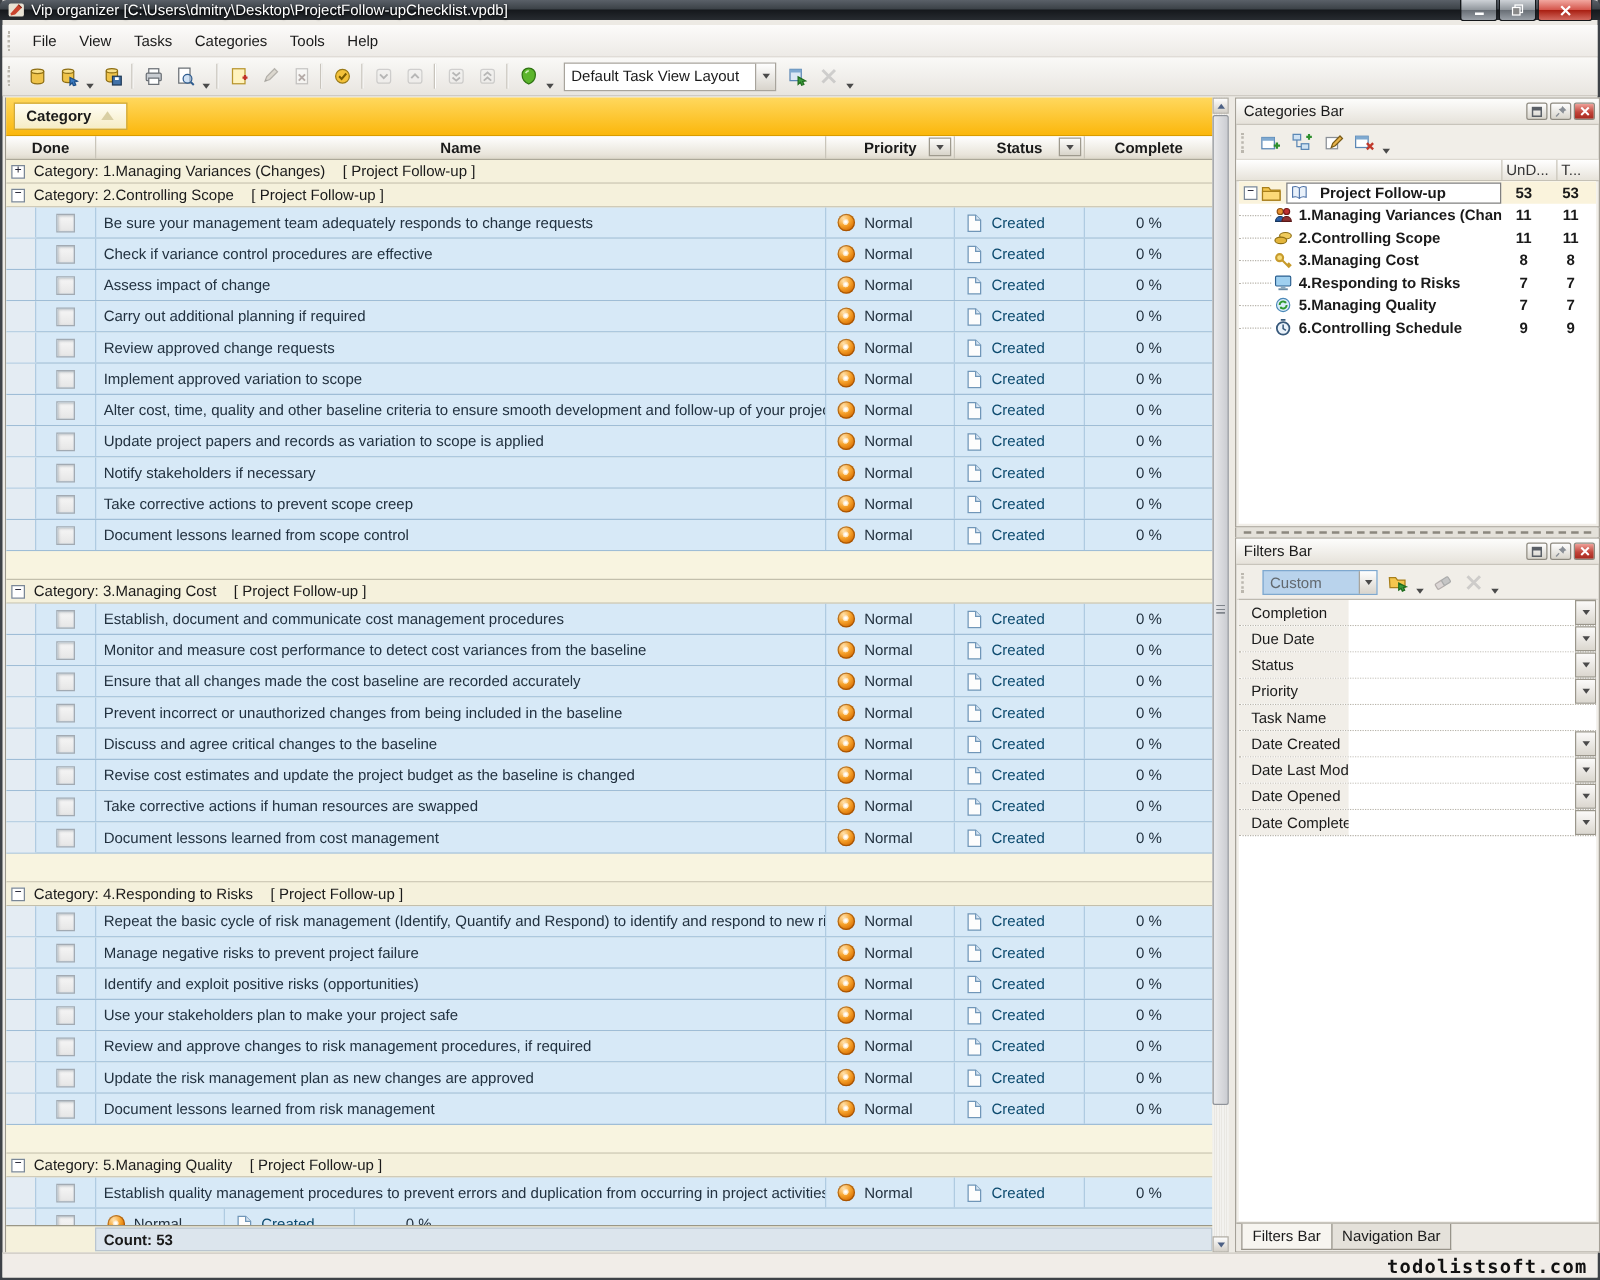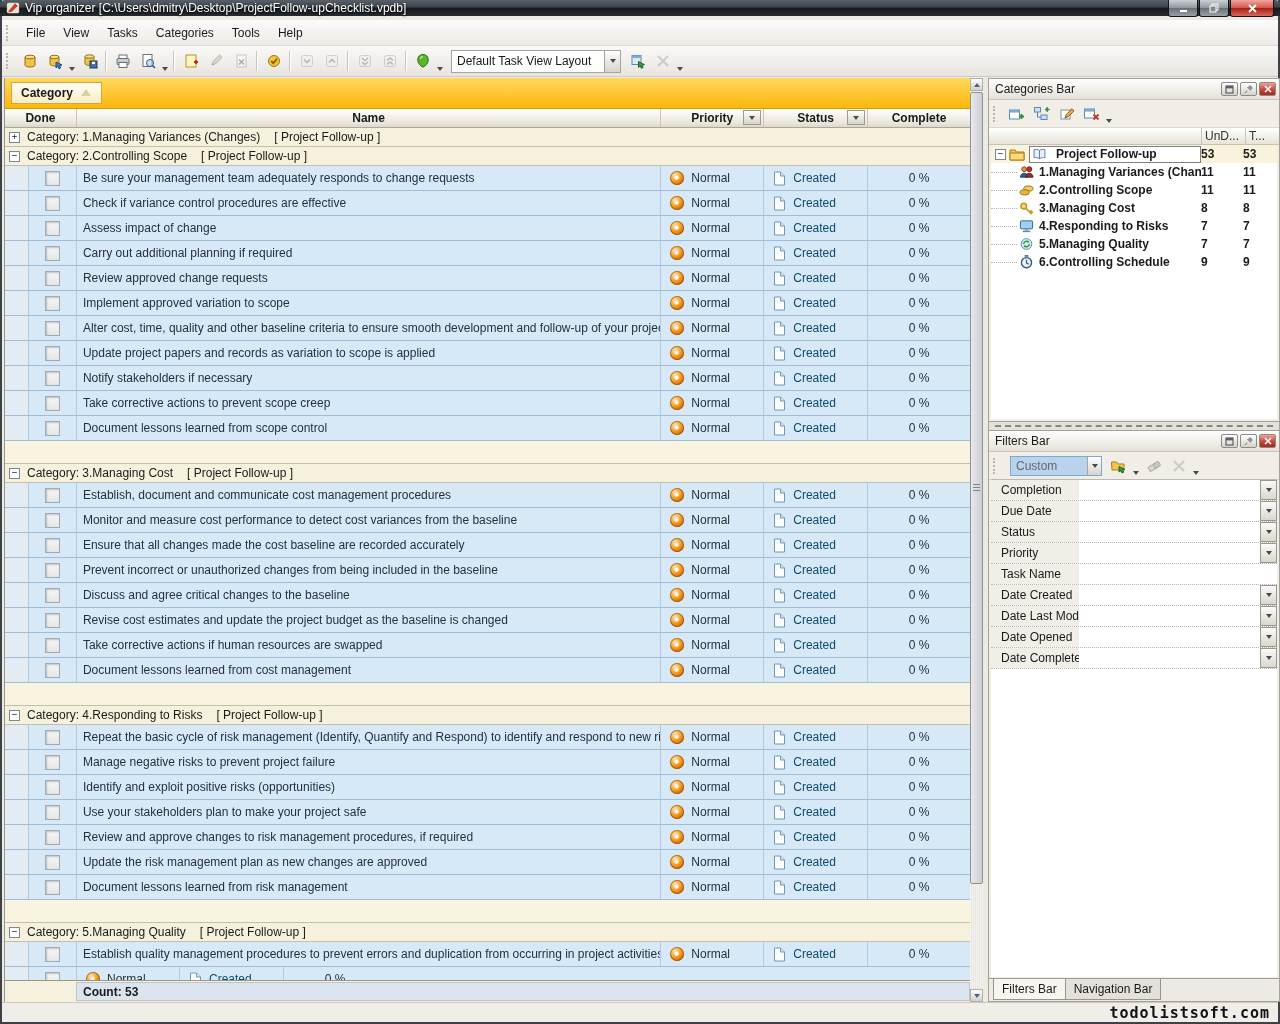--- a/index.html
+++ b/index.html
@@ -118,21 +118,21 @@
   .ghc.c2{width:34px;}
   .tree{position:absolute;left:2px;right:2px;top:66px;bottom:2px;background:#fff;overflow:hidden;}
   .tree-row{height:18px;display:flex;align-items:center;font-weight:bold;white-space:nowrap;}
   .tree-row.root{background:#FAF3DC;}
   .expander.tiny{margin:0 3px 0 4px;}
   .t-ind{width:26px;flex:none;border-top:1px dotted #B9B5AC;height:0;margin-right:2px;}
   .t-ico{width:16px;height:15px;flex:none;margin-right:4px;display:flex;}
   .sel-box{display:inline-flex;align-items:center;gap:4px;background:#fff;border:1px solid #808080;
     padding:0 4px 0 2px;height:17px;box-sizing:border-box;overflow:hidden;flex:1;}
   .t-label{overflow:hidden;white-space:nowrap;flex:1;}
-  .num{width:42px;text-align:left;padding-right:6px;flex:none;box-sizing:border-box;}
+  .num{width:42px;text-align:center;padding-right:6px;flex:none;box-sizing:border-box;}
   .num.n2{width:34px;padding-right:7px;}
   
   .f-combo{width:92px;height:20px;background:#B9D3EC;border:1px solid #7FA8CE;display:flex;
     align-items:center;margin-left:6px;box-sizing:border-box;color:#5E6票b;}
   .f-combo .val{flex:1;padding-left:5px;color:#62696F;overflow:hidden;white-space:nowrap;}
   .f-combo .combo-btn{background:linear-gradient(#FEFEFE,#D8D4CC);border-left:1px solid #A8A49C;width:13px;}
   .f-rows{position:absolute;left:2px;right:2px;top:48px;bottom:24px;background:#fff;
     border-top:1px solid #BDB9B0;overflow:hidden;}
   .f-row{height:21px;display:flex;align-items:stretch;border-bottom:1px dotted #B8B4AA;box-sizing:border-box;}
   .f-label{width:88px;flex:none;background:#F1EEE8;display:flex;align-items:center;padding-left:10px;

